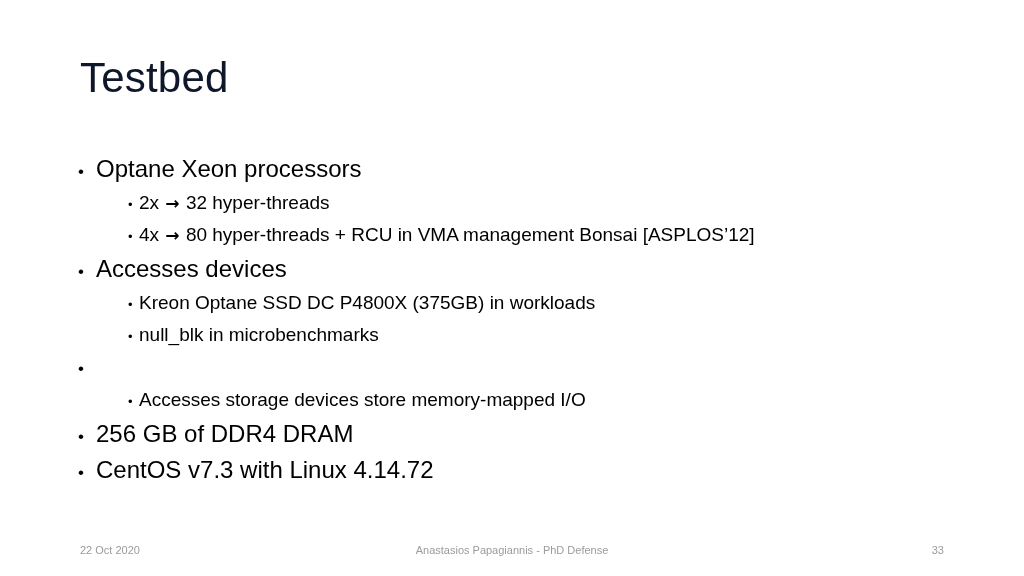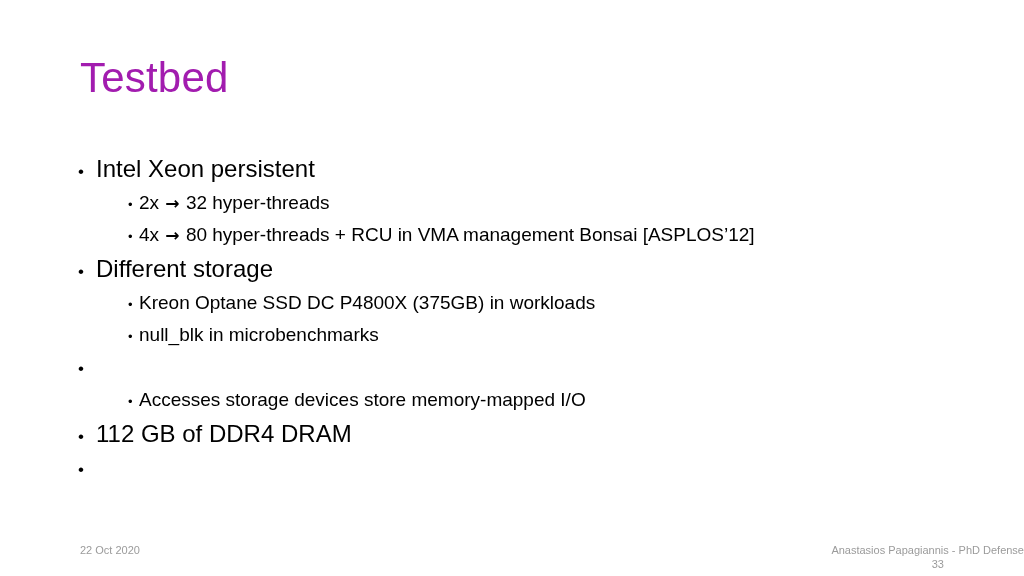--- a/index.html
+++ b/index.html
@@ -22,21 +22,21 @@
 
   
   .slide-title {
     position: absolute;
     left: 80px;
     top: 52px;
     width: 880px;
     font-size: 42px;
     line-height: 52px;
     font-weight: 300;
-    color: #a21caf;
+    color: #0f172a;
     letter-spacing: 0.2px;
     white-space: nowrap;
   }
 
   
   .body-list {
     position: absolute;
     left: 78px;
     top: 152px;
     width: 880px;
@@ -100,76 +100,77 @@
     position: absolute;
     left: 80px;
     top: 0;
     white-space: nowrap;
   }
   .footer-center {
     position: absolute;
     left: 0;
     top: 0;
     width: 1024px;
-    text-align: right;
+    text-align: center;
     white-space: nowrap;
   }
   .footer-number {
     position: absolute;
     right: 80px;
-    top: 14px;
+    top: 0;
     text-align: left;
     white-space: nowrap;
   }
 </style>
 </head>
 <body>
 
 <div class="slide">
 
   <div class="slide-title">Testbed</div>
 
   <div class="body-list">
       <div class="bullet-row lvl1">
         <span class="bullet-mark">•</span>
-        <span class="bullet-text">Intel Xeon persistent</span>
+        <span class="bullet-text">Optane Xeon processors</span>
       </div>
       <div class="bullet-row lvl2">
         <span class="bullet-mark">•</span>
         <span class="bullet-text">2x <span class="arrow-glyph">→</span> 32 hyper-threads</span>
       </div>
       <div class="bullet-row lvl2">
         <span class="bullet-mark">•</span>
         <span class="bullet-text">4x <span class="arrow-glyph">→</span> 80 hyper-threads + RCU in VMA management Bonsai [ASPLOS’12]</span>
       </div>
       <div class="bullet-row lvl1">
         <span class="bullet-mark">•</span>
-        <span class="bullet-text">Different storage</span>
+        <span class="bullet-text">Accesses devices</span>
       </div>
       <div class="bullet-row lvl2">
         <span class="bullet-mark">•</span>
         <span class="bullet-text">Kreon Optane SSD DC P4800X (375GB) in workloads</span>
       </div>
       <div class="bullet-row lvl2">
         <span class="bullet-mark">•</span>
         <span class="bullet-text">null_blk in microbenchmarks</span>
       </div>
       <div class="bullet-row lvl1">
         <span class="bullet-mark">•</span>
       </div>
       <div class="bullet-row lvl2">
         <span class="bullet-mark">•</span>
         <span class="bullet-text">Accesses storage devices store memory-mapped I/O</span>
       </div>
       <div class="bullet-row lvl1">
         <span class="bullet-mark">•</span>
-        <span class="bullet-text">112 GB of DDR4 DRAM</span>
+        <span class="bullet-text">256 GB of DDR4 DRAM</span>
       </div>
       <div class="bullet-row lvl1">
         <span class="bullet-mark">•</span>
+        <span class="bullet-text">CentOS v7.3 with Linux 4.14.72</span>
       </div>
     </div>
 
   <div class="footer">
     <div class="footer-date">22 Oct 2020</div>
     <div class="footer-center">Anastasios Papagiannis - PhD Defense</div>
     <div class="footer-number">33</div>
   </div>
 
 </div>

